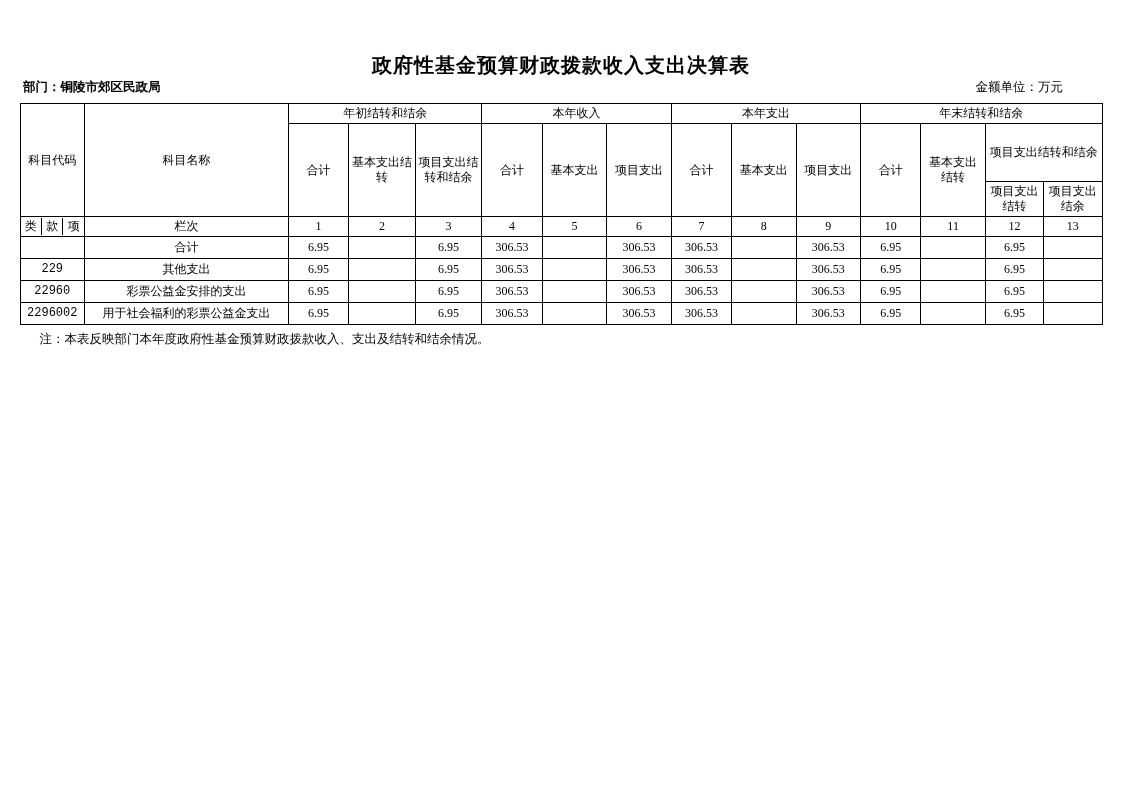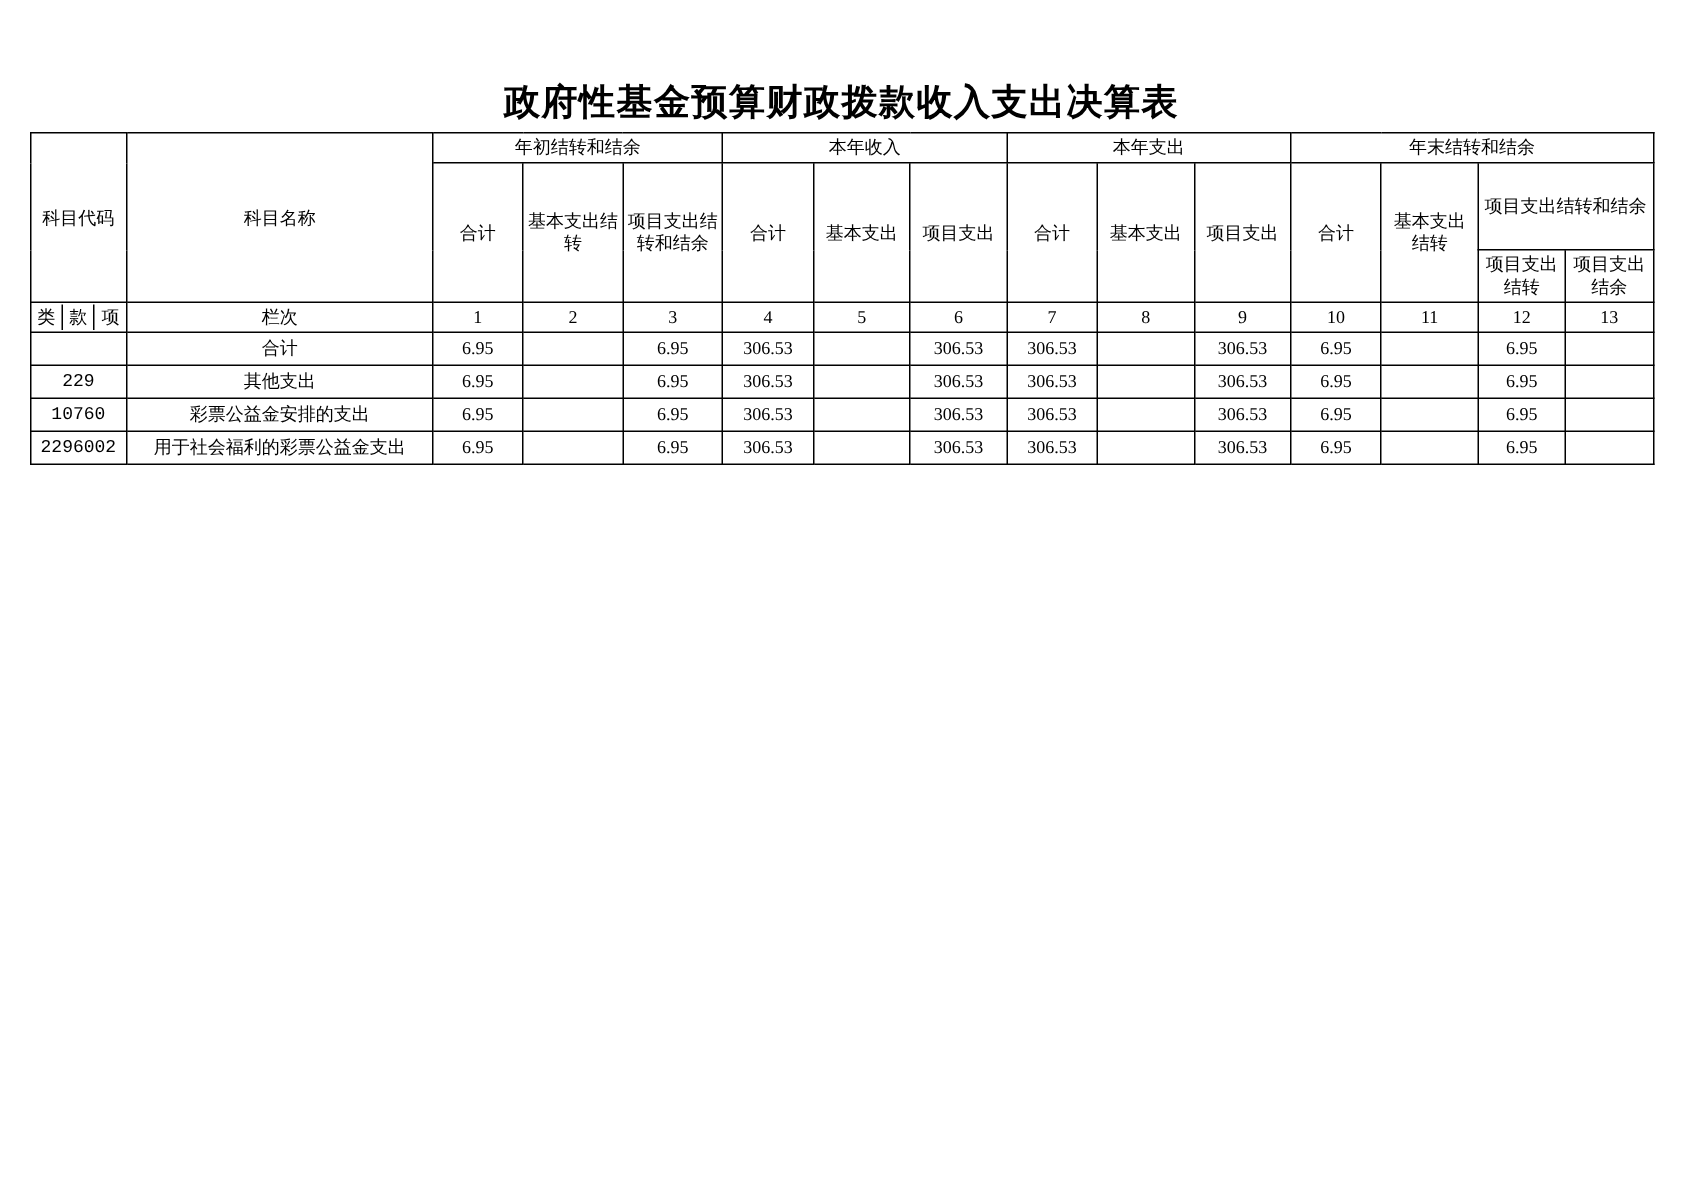--- a/index.html
+++ b/index.html
@@ -15,21 +15,21 @@
     position: relative;
     overflow: hidden;
   }
   .page {
     position: relative;
     width: 1122px;
     height: 793px;
   }
   .title {
     text-align: center;
-    font-size: 24px;
+    font-size: 20px;
     font-weight: bold;
     letter-spacing: 1px;
     margin-top: 52px;
     font-family: "Liberation Sans", "DejaVu Sans", sans-serif;
   }
   .meta-row {
     position: relative;
     width: 1080px;
     margin: 0 auto;
     height: 18px;
@@ -132,20 +132,24 @@
   }
 </style>
 </head>
 <body>
 
 <div class="page">
 
   <div class="title">政府性基金预算财政拨款收入支出决算表</div>
 
 
+  <div class="meta-row2">
+    <div class="meta-left">部门：铜陵市郊区民政局</div>
+    <div class="meta-right2">金额单位：万元</div>
+  </div>
 
   <table class="main">
     <colgroup>
       <col style="width:62px">
       <col style="width:196px">
       <col style="width:58px">
       <col style="width:64px">
       <col style="width:64px">
       <col style="width:58px">
       <col style="width:62px">
@@ -242,21 +246,21 @@
         <td class="num">306.53</td>
         <td class="num">306.53</td>
         <td class="num"></td>
         <td class="num">306.53</td>
         <td class="num">6.95</td>
         <td class="num"></td>
         <td class="num">6.95</td>
         <td class="num"></td>
       </tr>
       <tr class="data-row">
-        <td class="codeleft">10760</td>
+        <td class="codeleft">22960</td>
         <td class="nameleft">彩票公益金安排的支出</td>
         <td class="num">6.95</td>
         <td class="num"></td>
         <td class="num">6.95</td>
         <td class="num">306.53</td>
         <td class="num"></td>
         <td class="num">306.53</td>
         <td class="num">306.53</td>
         <td class="num"></td>
         <td class="num">306.53</td>
@@ -278,14 +282,15 @@
         <td class="num"></td>
         <td class="num">306.53</td>
         <td class="num">6.95</td>
         <td class="num"></td>
         <td class="num">6.95</td>
         <td class="num"></td>
       </tr>
     </tbody>
   </table>
 
+  <div class="note">注：本表反映部门本年度政府性基金预算财政拨款收入、支出及结转和结余情况。</div>
 
 </div>
 
 </body></html>

